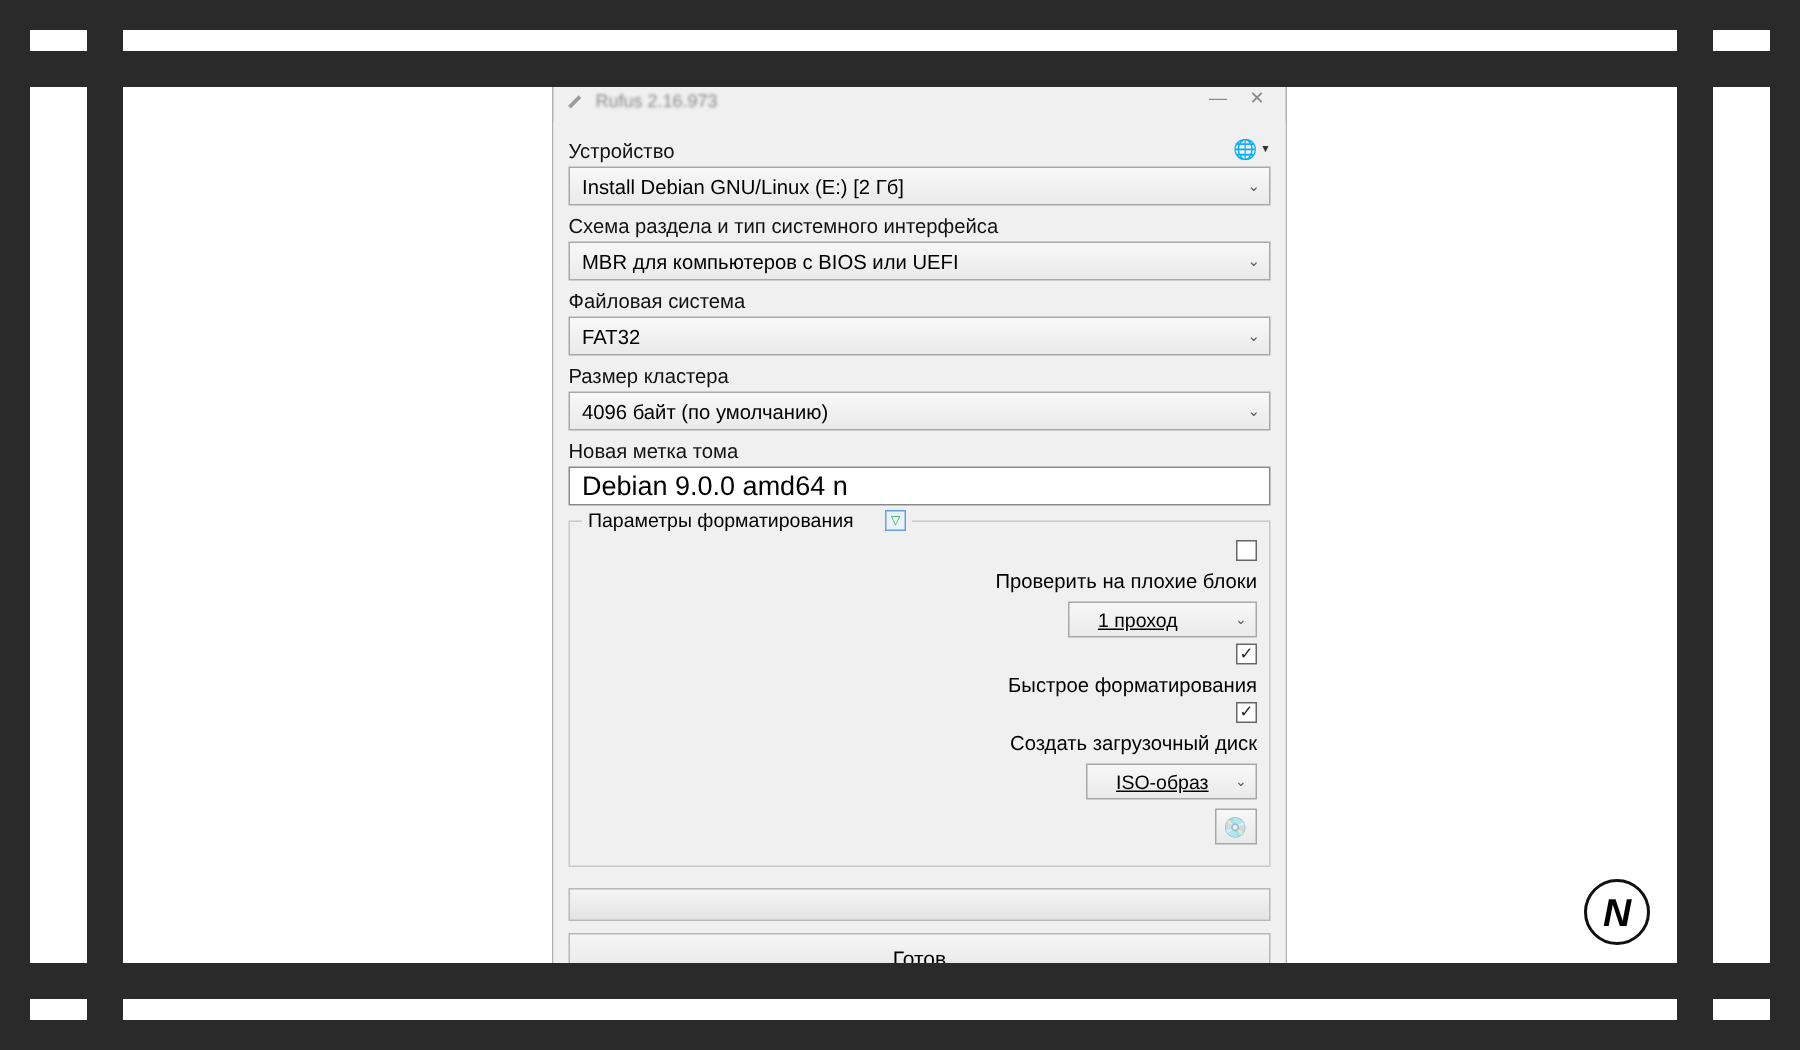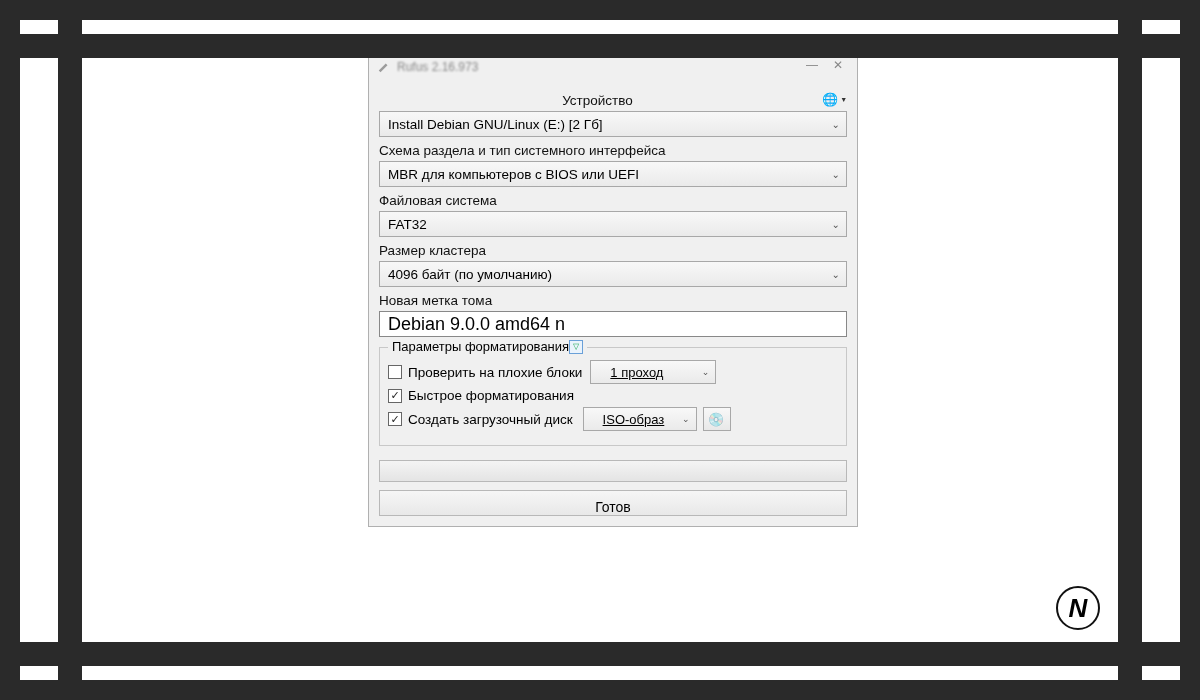--- a/index.html
+++ b/index.html
@@ -18,44 +18,44 @@
 
 .app { position: absolute; left: 286px; top: -6px; width: 490px; background: #f0f0f0; border: 1px solid #b0b0b0; }
 .titlebar { height: 28px; display: flex; align-items: center; padding: 0 8px; }
 .titlebar .icon { width: 14px; height: 14px; margin-right: 6px; opacity: .6; }
 .titlebar .ttl { font-size: 12px; color: #888; filter: blur(1px); }
 .titlebar .spacer { flex: 1; }
 .titlebar .winbtn { width: 22px; height: 18px; margin-left: 4px; color: #888; font-size: 12px; text-align: center; filter: blur(.5px); }
 
 .client { background: #f0f0f0; padding: 6px 10px 10px; }
 .label { font-size: 13.5px; color: #111; margin: 6px 0 3px; }
-.row { display: flex; align-items: center; gap: 6px; margin: 4px 0; }
+.row { display: flex; align-items: flex-end; gap: 6px; margin: 4px 0; flex-direction: column; }
 
 .dropdown { position: relative; width: 100%; height: 26px; background: linear-gradient(#f8f8f8, #eaeaea); border: 1px solid #a8a8a8; display: flex; align-items: center; padding: 0 28px 0 8px; font-size: 13.5px; cursor: default; }
 .dropdown .chev { position: absolute; right: 6px; top: 50%; transform: translateY(-50%); font-size: 10px; color: #555; }
 
 .textinput { width: 100%; height: 26px; border: 1px solid #888; background: #fff; padding: 0 8px; font-size: 18px; }
 
 .fieldset { border: 1px solid #c8c8c8; margin-top: 10px; padding: 8px 8px 10px; position: relative; }
-.legend { position: absolute; top: -9px; left: 8px; background: #f0f0f0; padding: 0 4px; font-size: 13px; display: flex; align-items: center; gap: 0; }
+.legend { position: absolute; top: -9px; left: 8px; background: #f0f0f0; padding: 0 4px; font-size: 13px; display: flex; align-items: center; gap: 21px; }
 .disclose { width: 14px; height: 14px; border: 1px solid #6aa0d8; background: #eaf3fc; display: inline-flex; align-items: center; justify-content: center; font-size: 8px; color: #2a5; }
 
 .chk { width: 14px; height: 14px; border: 1px solid #666; background: #fff; display: inline-flex; align-items: center; justify-content: center; font-size: 11px; line-height: 1; flex-shrink: 0; }
 .chk.on::after { content: "✓"; color: #222; }
 .cblabel { font-size: 13.5px; }
 
 .smalldd { height: 24px; font-size: 13px; padding: 0 20px 0 19px; text-decoration: underline; }
 .smalldd .chev { font-size: 9px; }
 
 .iconbtn { width: 28px; height: 24px; border: 1px solid #a8a8a8; background: linear-gradient(#f8f8f8,#e8e8e8); display: flex; align-items: center; justify-content: center; font-size: 13px; }
 
 .progress { height: 22px; background: linear-gradient(#f4f4f4,#e4e4e4); border: 1px solid #b8b8b8; margin-top: 14px; }
 .status { height: 26px; background: linear-gradient(#f6f6f6,#e8e8e8); border: 1px solid #b8b8b8; margin-top: 8px; display: flex; align-items: flex-end; justify-content: center; font-size: 14px; }
 
-.device-row { display: flex; align-items: center; gap: 6px; text-align: center; }
+.device-row { display: flex; align-items: center; gap: 6px; }
 .netopts { width: 25px; height: 18px; display: flex; align-items: center; justify-content: center; font-size: 13px; color: #3a6; }
 .netopts .tiny-chev { font-size: 7px; color: #333; margin-left: 2px; }
 
 .watermark { position: absolute; right: 18px; bottom: 12px; width: 44px; height: 44px; border: 2px solid #111; border-radius: 50%; display: flex; align-items: center; justify-content: center; font-family: Georgia, serif; font-style: italic; font-size: 26px; font-weight: bold; background: #fff; }
 </style>
 </head>
 <body>
 
 <div class="frame">
   <div class="bar v-l"></div>

